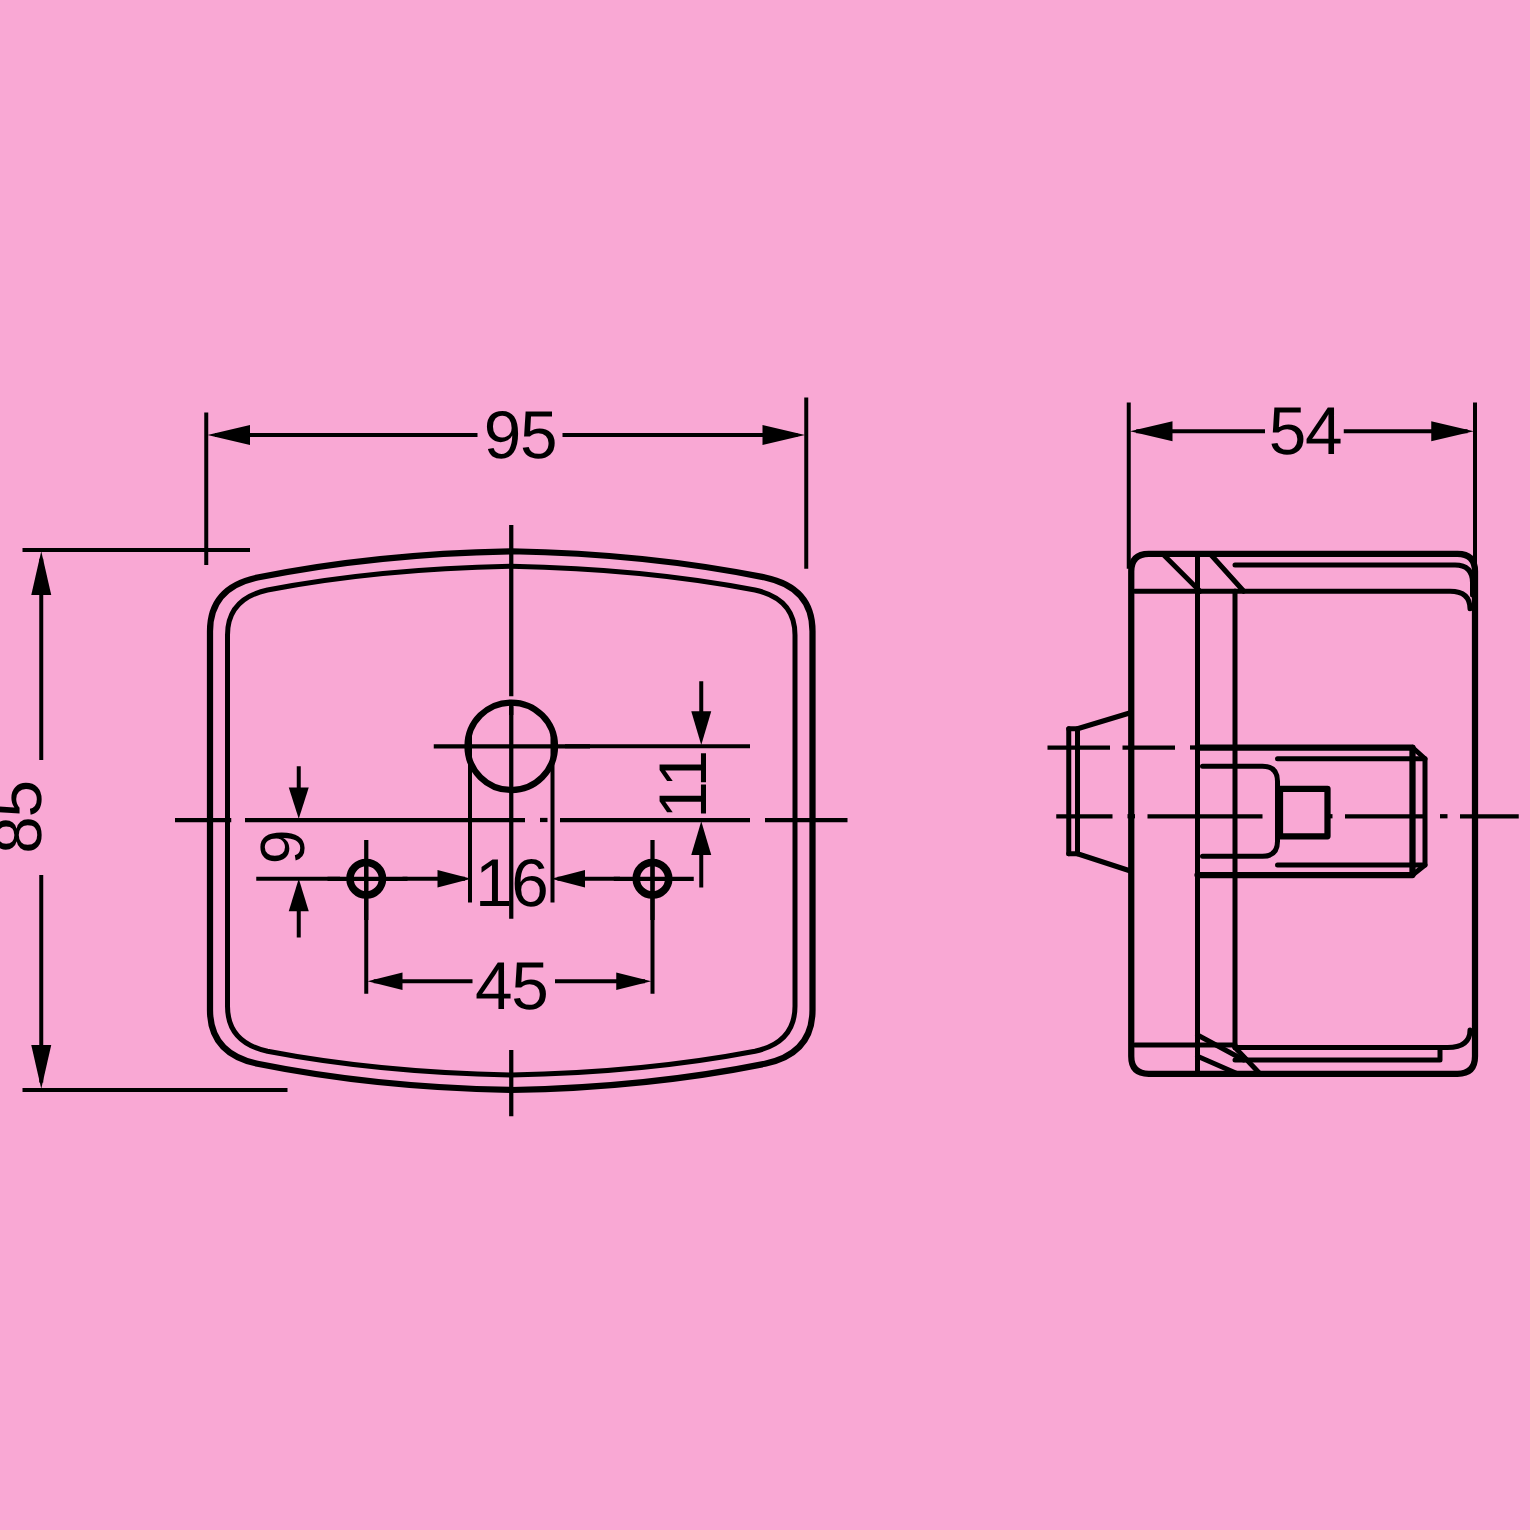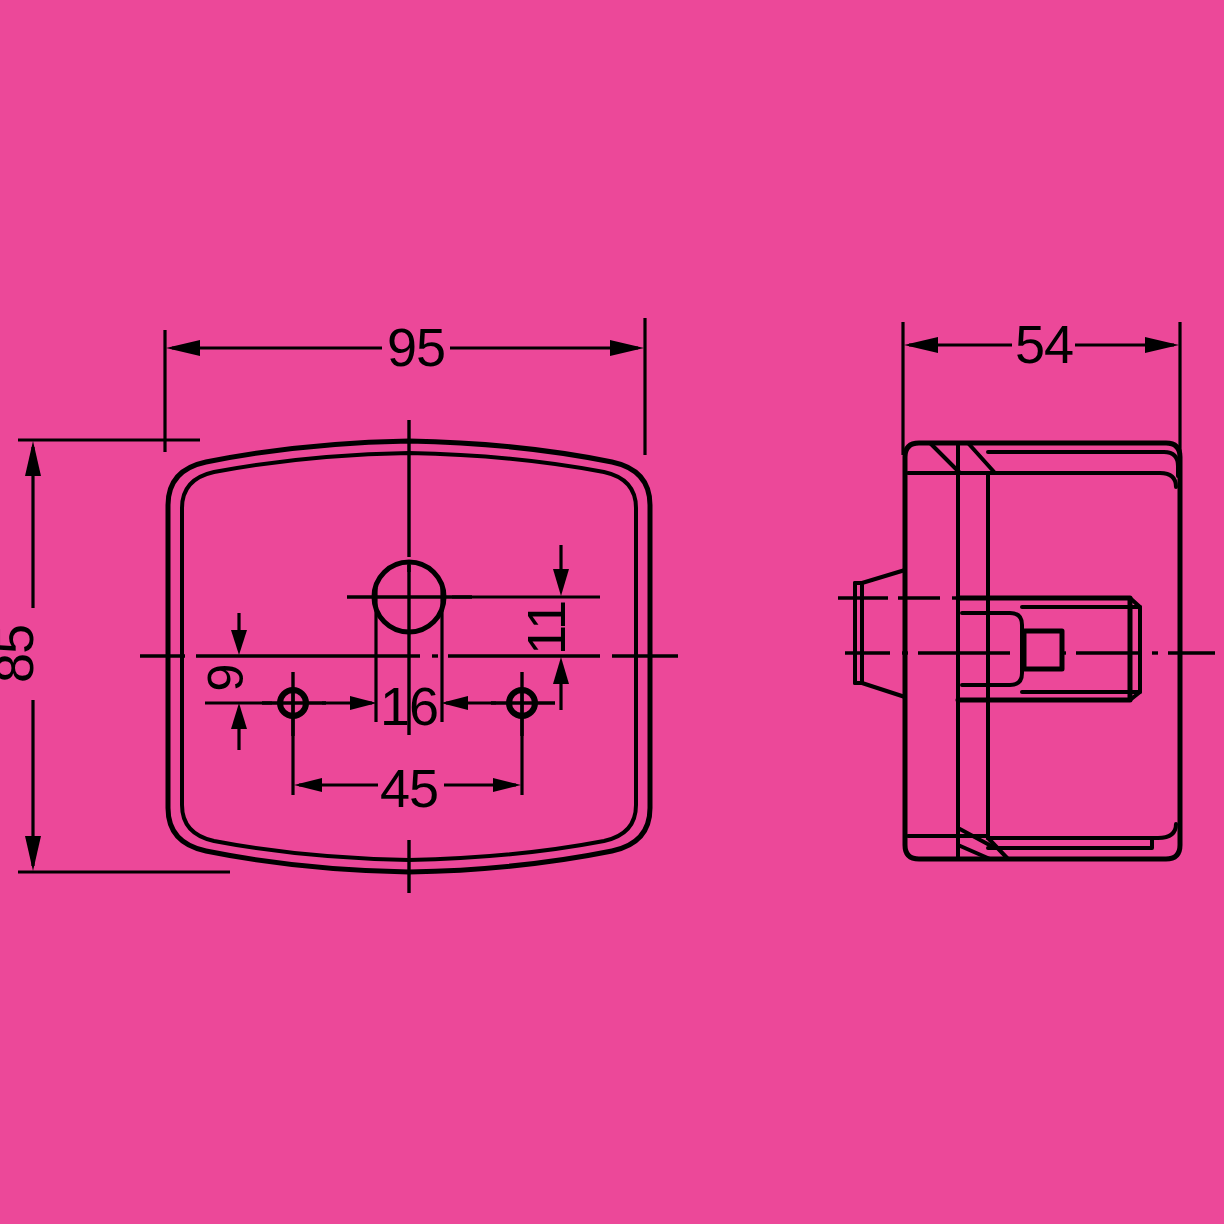--- a/index.html
+++ b/index.html
@@ -10,21 +10,21 @@
   body {
     width: 1224px;
     height: 1224px;
     font-family: "Liberation Sans", sans-serif;
     overflow: hidden;
   }
   #drawing-root {
     position: relative;
     width: 1224px;
     height: 1224px;
-    background: #ec4899;
+    background: #f9a8d4;
   }
   svg#tech-drawing {
     display: block;
     width: 1224px;
     height: 1224px;
   }
   .obj-line {
     fill: none;
     stroke: #000000;
     stroke-width: 5;

